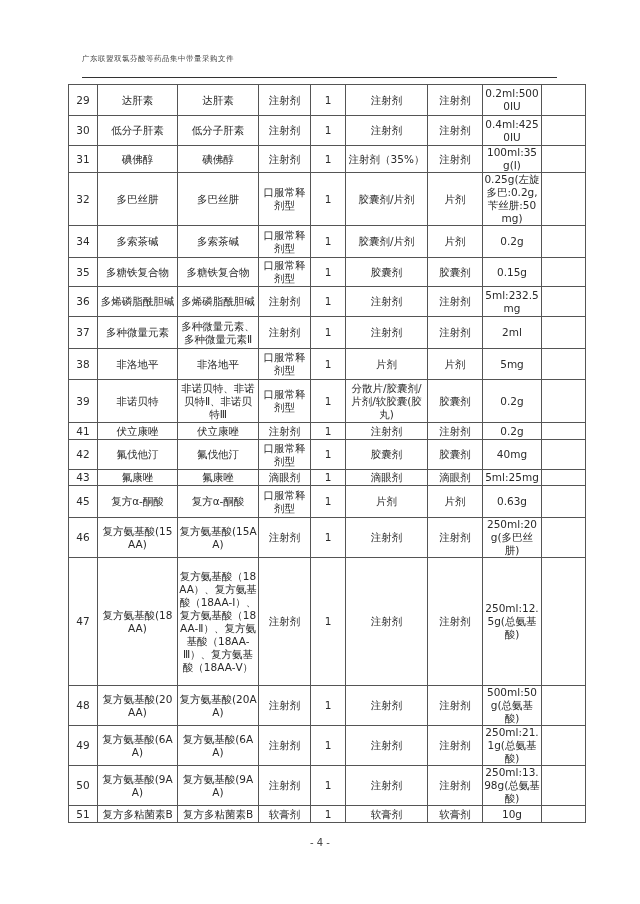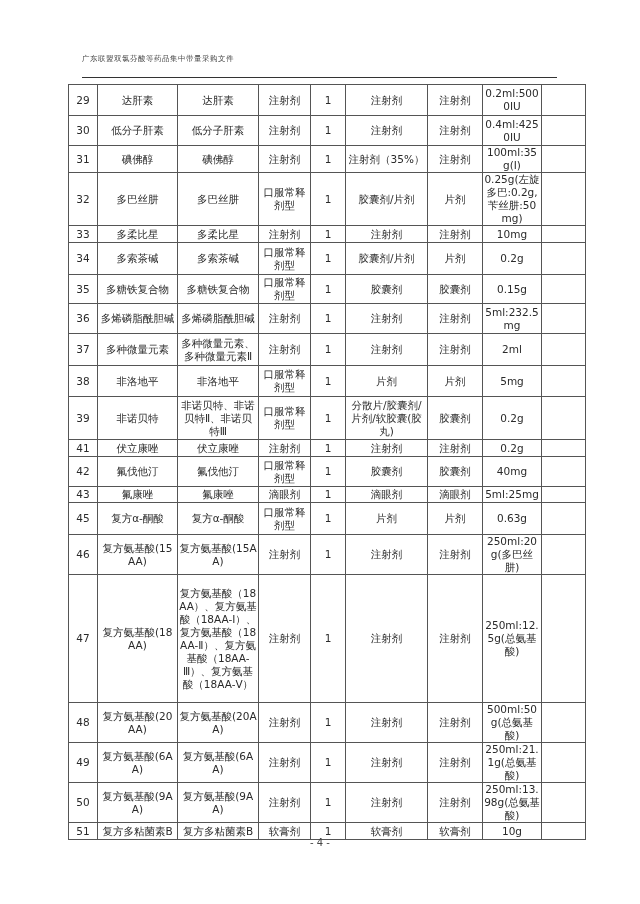--- a/index.html
+++ b/index.html
@@ -70,31 +70,20 @@
         <td class="c-no">32</td>
         <td>多巴丝肼</td>
         <td>多巴丝肼</td>
         <td>口服常释剂型</td>
         <td>1</td>
         <td>胶囊剂/片剂</td>
         <td>片剂</td>
         <td>0.25g(左旋多巴:0.2g,苄丝肼:50mg)</td>
         <td></td>
       </tr>
-      <tr style="height: 17px;">
-        <td class="c-no">33</td>
-        <td>多柔比星</td>
-        <td>多柔比星</td>
-        <td>注射剂</td>
-        <td>1</td>
-        <td>注射剂</td>
-        <td>注射剂</td>
-        <td>10mg</td>
-        <td></td>
-      </tr>
       <tr style="height: 32px;">
         <td class="c-no">34</td>
         <td>多索茶碱</td>
         <td>多索茶碱</td>
         <td>口服常释剂型</td>
         <td>1</td>
         <td>胶囊剂/片剂</td>
         <td>片剂</td>
         <td>0.2g</td>
         <td></td>

